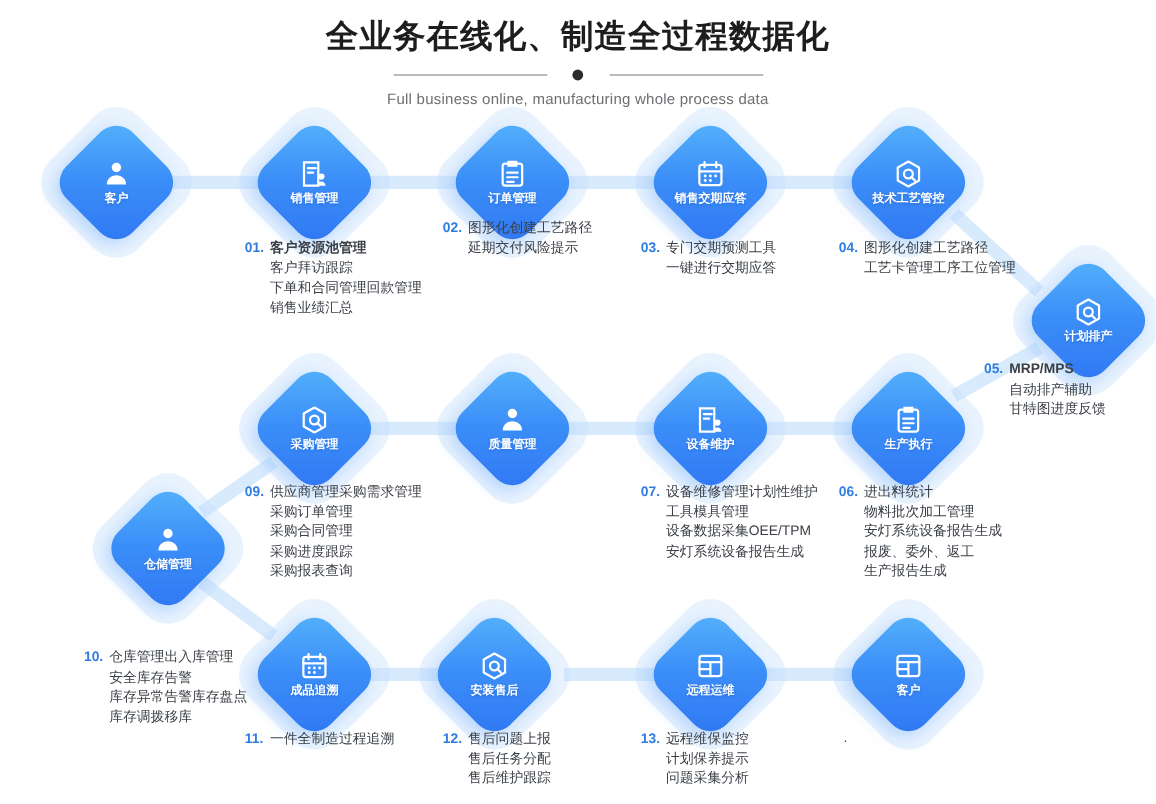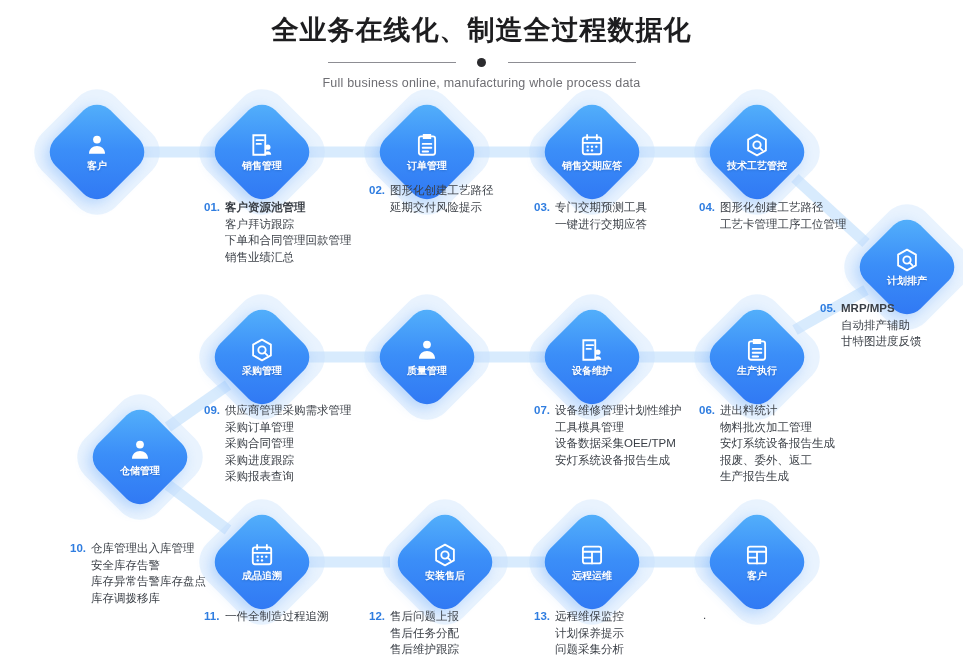--- a/index.html
+++ b/index.html
@@ -302,21 +302,21 @@
               <circle cx="16" cy="13.5" r="1.1"></circle>
               <circle cx="8" cy="17" r="1.1"></circle>
               <circle cx="12" cy="17" r="1.1"></circle>
             </g>
           </svg>
       </span>
       <span class="nlabel">成品追溯</span>
     </span>
   </div>
 
-  <div class="node" style="left:393px;top:510px;">
+  <div class="node" style="left:360px;top:510px;">
     <span class="halo"></span>
     <span class="dia"></span>
     <span class="inner">
       <span class="ico">
         <svg viewBox="0 0 24 24" fill="none" stroke="#fff" stroke-width="1.7" stroke-linejoin="round">
             <path d="M12 2.4 20.2 7v10L12 21.6 3.8 17V7z"></path>
             <circle cx="12" cy="12" r="3.4"></circle>
             <path d="M14.2 14.2 17 17" stroke-linecap="round"></path>
           </svg>
       </span>

